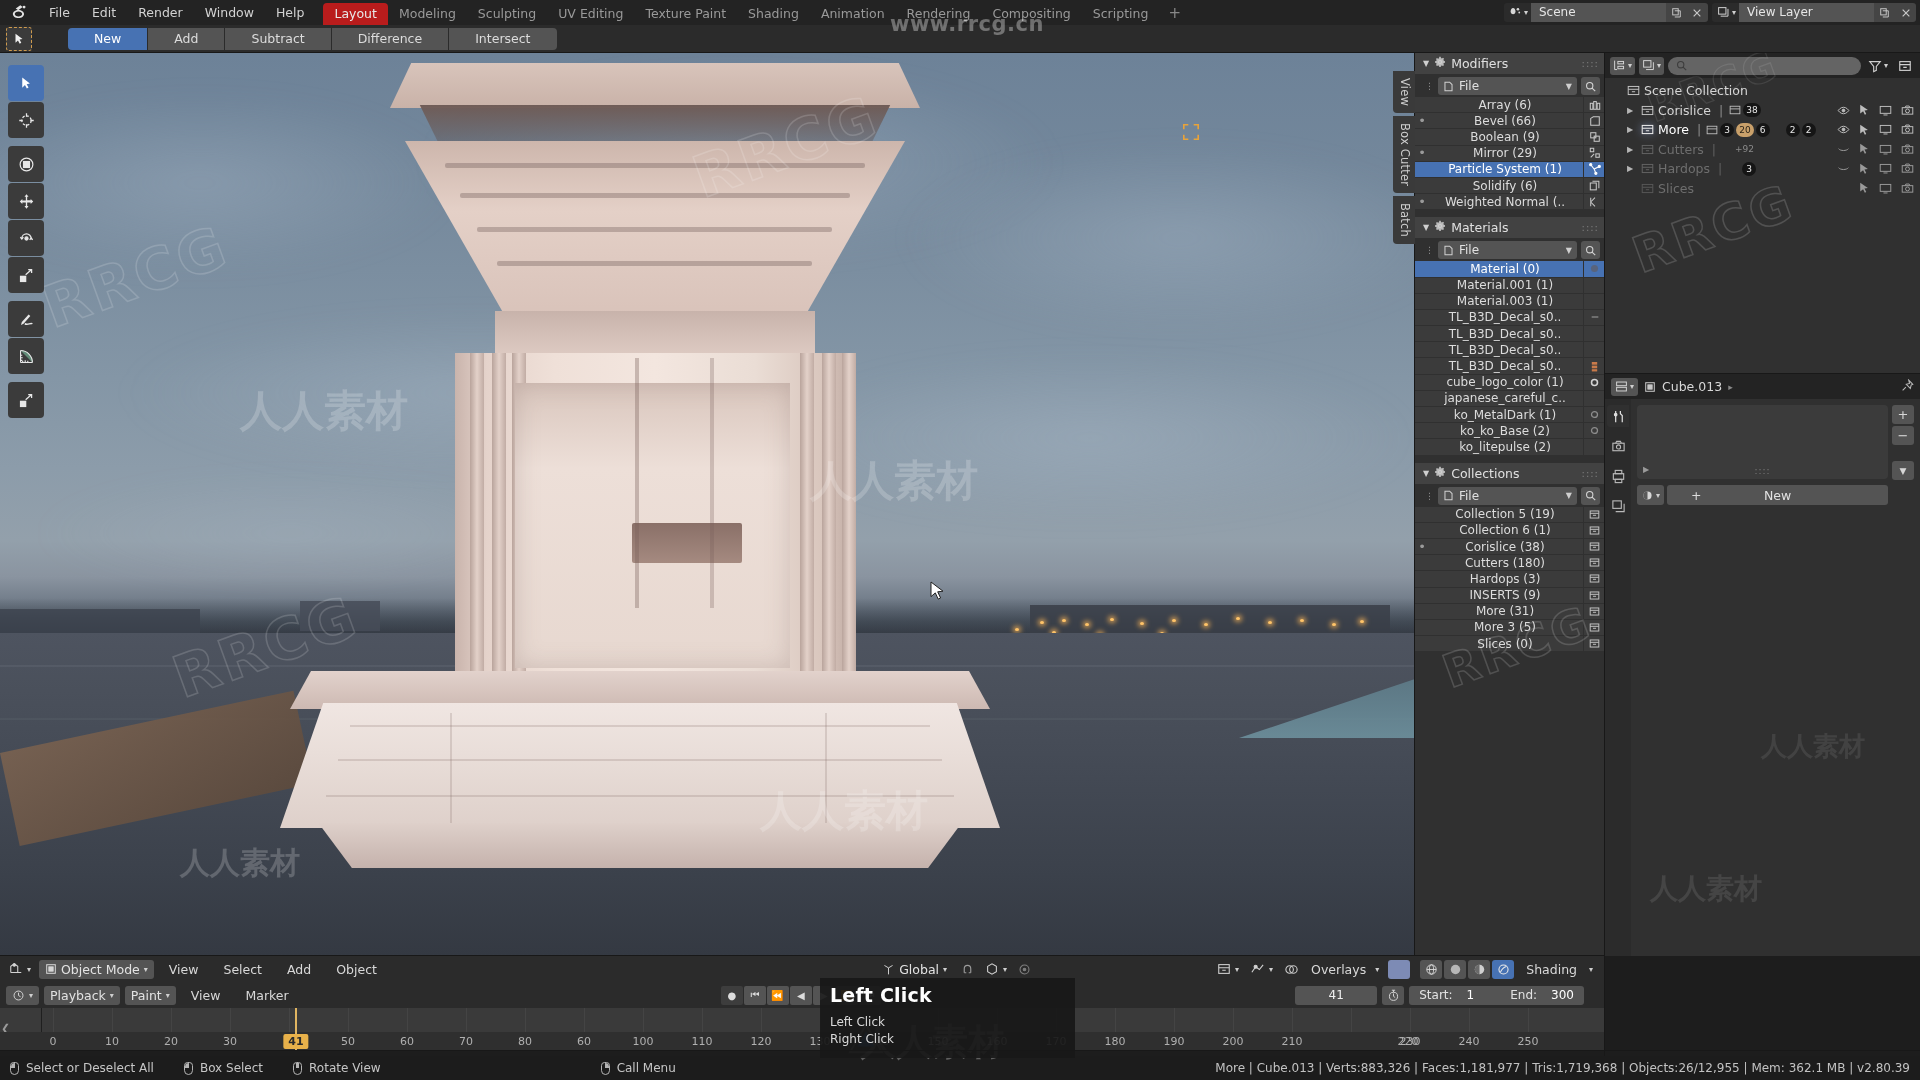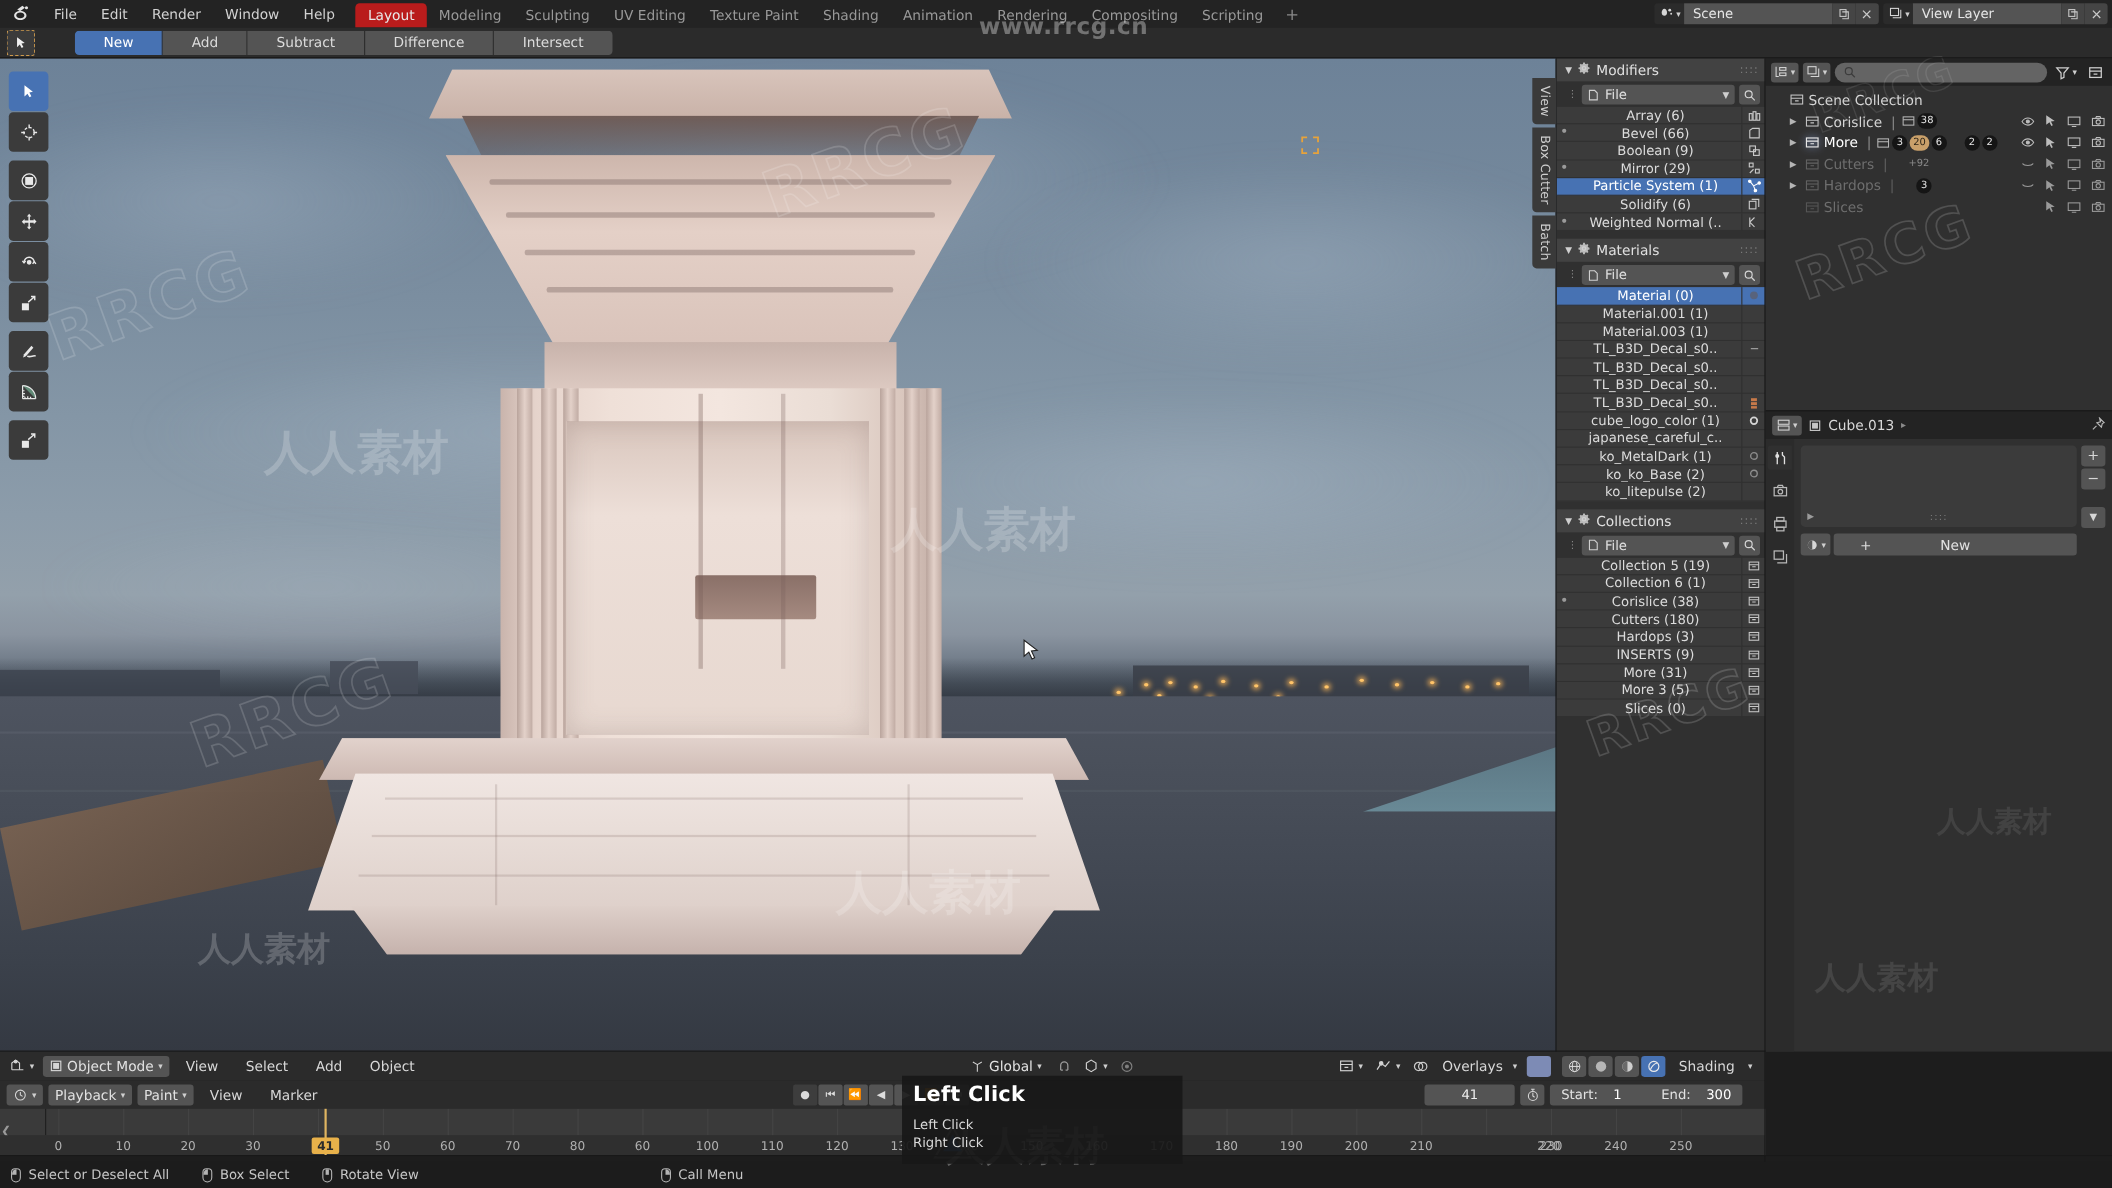--- a/index.html
+++ b/index.html
@@ -1609,20 +1609,21 @@
       <span>Box Select</span>
     </div>
     <div class="sb-item">
       <span class="mouse-ic mmb"></span>
       <span>Rotate View</span>
     </div>
     <div class="sb-item" style="margin-left:190px;">
       <span class="mouse-ic rmb"></span>
       <span>Call Menu</span>
     </div>
+    <div class="sb-right">More | Cube.013 | Verts:883,326 | Faces:1,181,977 | Tris:1,719,368 | Objects:26/12,955 | Mem: 362.1 MB | v2.80.39</div>
   </div>
 
   <div class="wm wm-url" style="left:890px; top:12px;">www.rrcg.cn</div>
   <div class="wm wm-cn" style="left:860px; top:1018px; font-size:36px; color:rgba(255,255,255,.30);">人人素材</div>
   <div class="wm" style="left:845px; top:1022px; width:42px; height:34px;">
     <svg width="42" height="34" viewBox="0 0 44 36">
         <path d="M22 3l17 29H5z" fill="none" stroke="rgba(255,255,255,.35)" stroke-width="2"></path>
         <path d="M22 10l9 16H13z" fill="#2b6fc2" opacity=".85"></path>
       </svg>
   </div>

